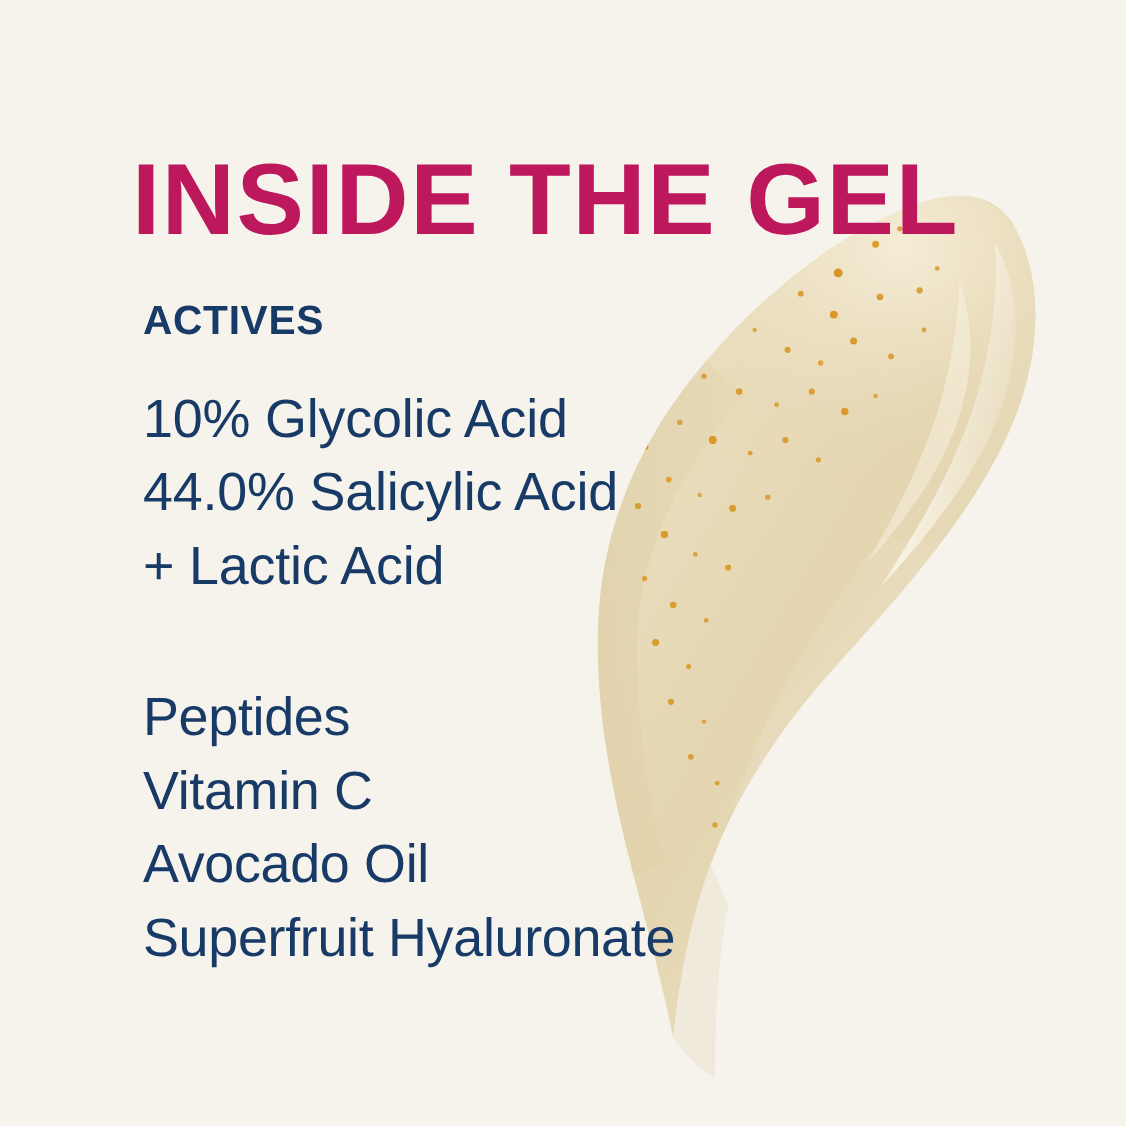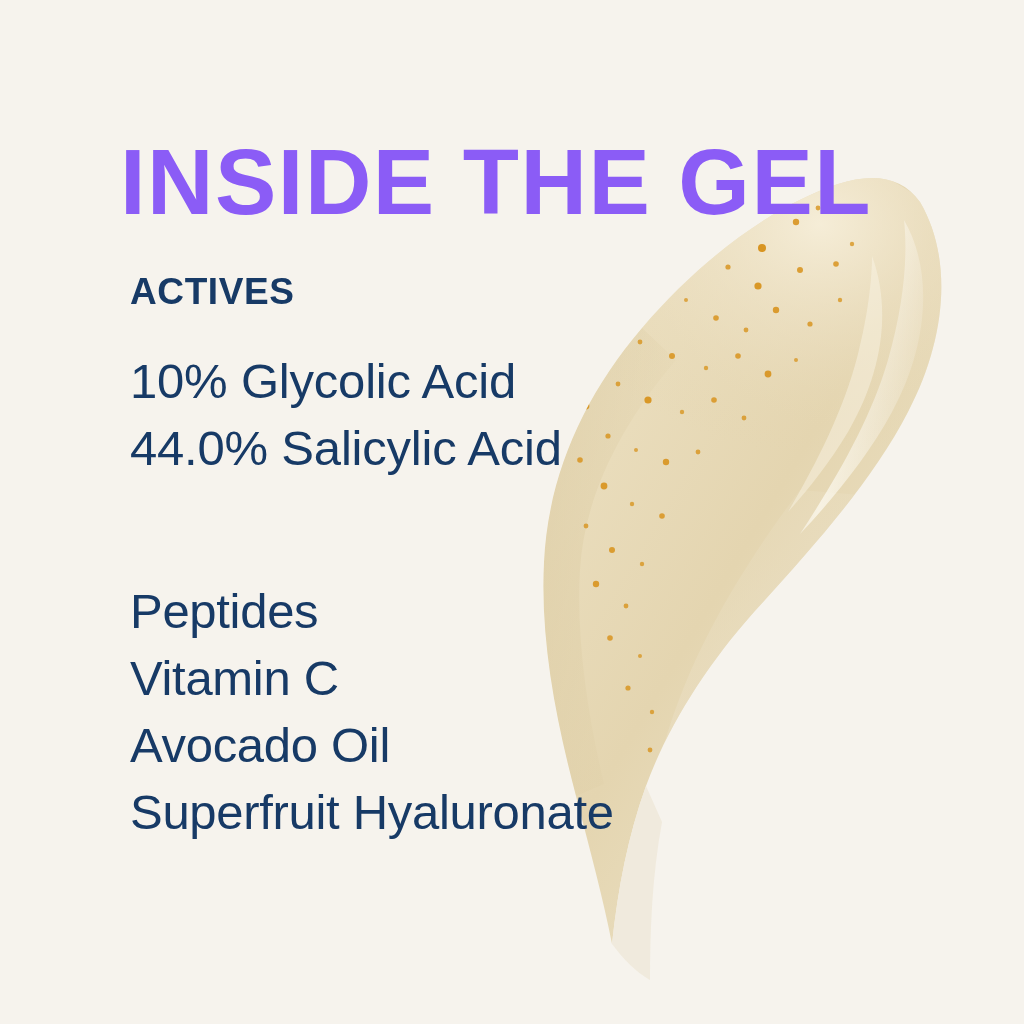--- a/index.html
+++ b/index.html
@@ -24,21 +24,21 @@
   
   .page-title {
     position: absolute;
     left: 120px;
     top: 72px;
     font-family: "Liberation Sans", sans-serif;
     font-size: 92px;
     line-height: 96px;
     font-weight: 700;
     letter-spacing: 1.5px;
-    color: #8b5cf6;
+    color: #be185d;
     white-space: nowrap;
     -webkit-font-smoothing: antialiased;
   }
 
   
   .content {
     position: absolute;
     left: 130px;
     top: 270px;
     width: 560px;
@@ -62,21 +62,21 @@
     font-size: 49px;
     line-height: 67px;
     font-weight: 400;
     letter-spacing: -0.2px;
     color: #173a66;
     white-space: nowrap;
   }
 
   .actives-list { margin-bottom: 15px; }
 
-  .support-list { margin-top: 96px; }
+  .support-list { margin-top: 70px; }
   .support-list li {
     font-weight: 400;
     letter-spacing: -0.3px;
   }
 
   
   .swatch-wrap {
     position: absolute;
     left: 500px;
     top: 160px;
@@ -223,20 +223,21 @@
 
   <h1 class="page-title">INSIDE THE GEL</h1>
 
   <div class="content">
 
     <h2 class="section-label">ACTIVES</h2>
 
     <ul class="ing-list actives-list">
       <li>10% Glycolic Acid</li>
       <li>44.0% Salicylic Acid</li>
+      <li>+ Lactic Acid</li>
     </ul>
 
     <ul class="ing-list support-list">
       <li>Peptides</li>
       <li>Vitamin C</li>
       <li>Avocado Oil</li>
       <li>Superfruit Hyaluronate</li>
     </ul>
 
   </div>

